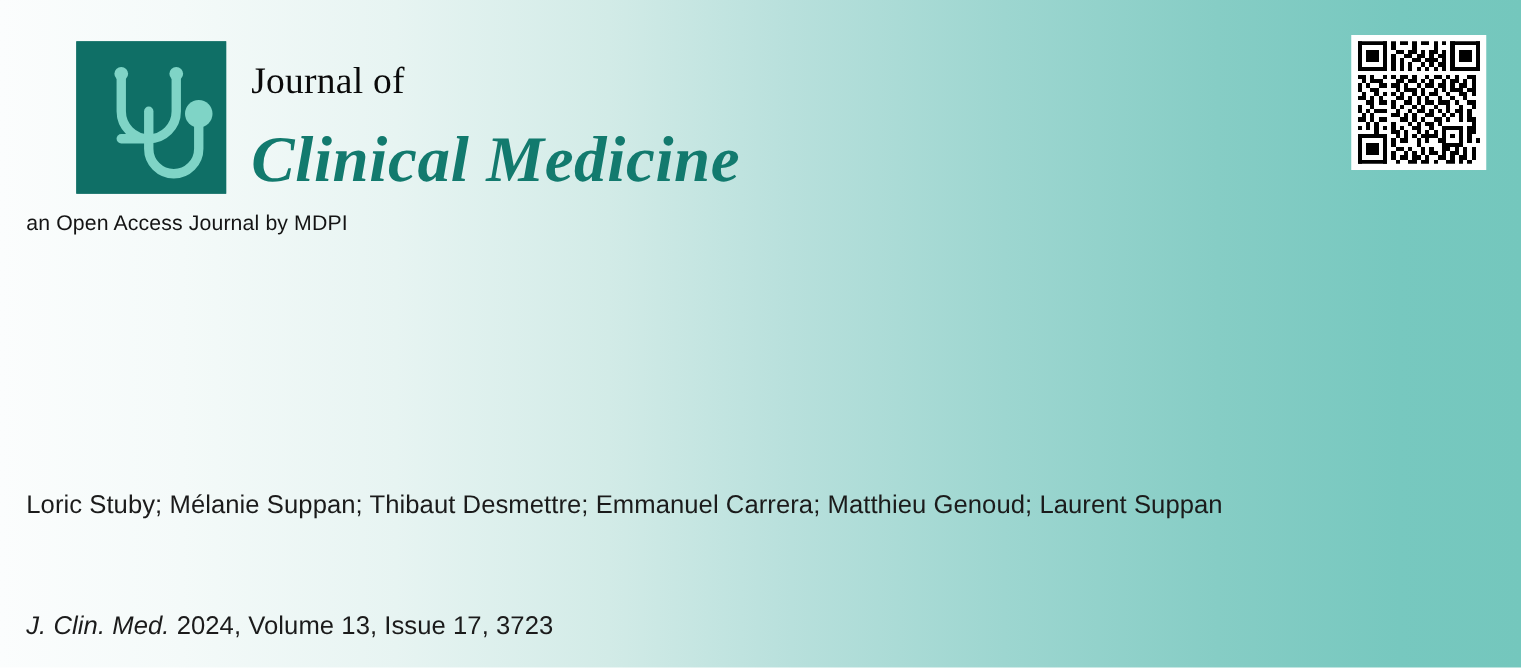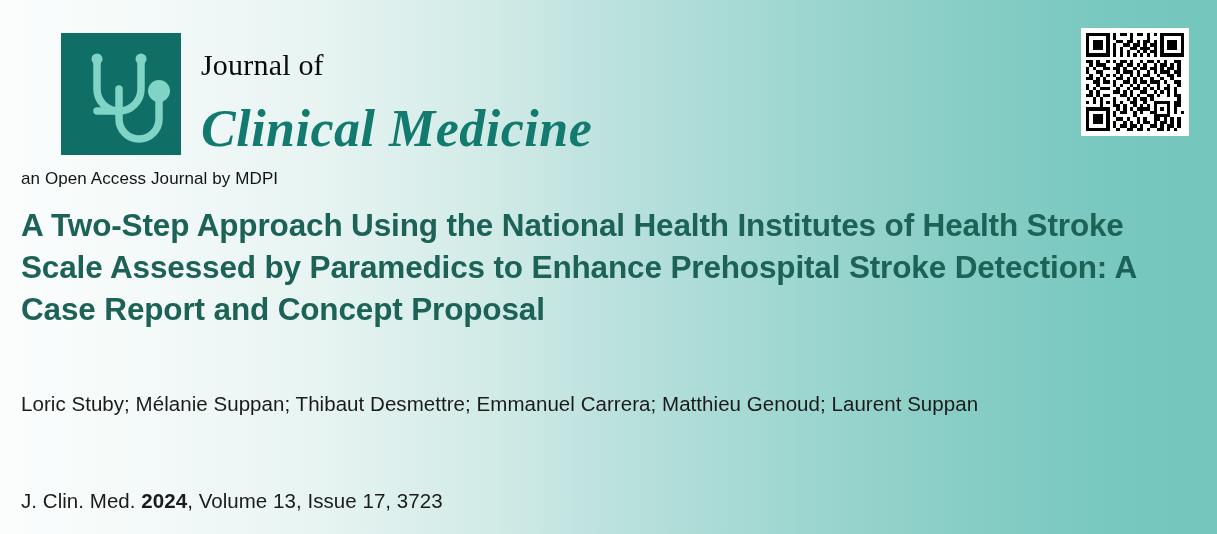--- a/index.html
+++ b/index.html
@@ -128,23 +128,24 @@
   .citation {
     position: absolute;
     left: 21px;
     top: 489px;
     font-size: 20.5px;
     color: #1b1b1b;
     letter-spacing: 0.05px;
     white-space: nowrap;
   }
   .citation .jrn {
+    font-style: italic;
   }
   .citation .yr {
-    font-weight: bold;
+    font-weight: normal;
   }
 </style>
 </head>
 <body>
 
 <div class="banner">
 
   <div class="masthead">
 
     <svg class="logo-mark" viewBox="0 0 120 122" aria-hidden="true">
@@ -393,21 +394,20 @@
           <rect x="12" y="28" width="2" height="1"></rect>
         <rect x="15" y="28" width="1" height="1"></rect>
           <rect x="18" y="28" width="1" height="1"></rect>
         <rect x="21" y="28" width="2" height="1"></rect>
           <rect x="24" y="28" width="1" height="1"></rect>
         <rect x="26" y="28" width="1" height="1"></rect>
       </g>
     </svg>
   </div>
 
-  <div class="article-title">A Two-Step Approach Using the National Health Institutes of Health Stroke Scale Assessed by Paramedics to Enhance Prehospital Stroke Detection: A Case Report and Concept Proposal</div>
 
   <div class="authors">Loric Stuby; Mélanie Suppan; Thibaut Desmettre; Emmanuel Carrera; Matthieu Genoud; Laurent Suppan</div>
 
   <div class="citation">
     <span class="jrn">J. Clin. Med.</span><span>&nbsp;</span><span class="yr">2024</span><span>, Volume 13, Issue 17, 3723</span>
   </div>
 
 </div>
 
 </body></html>

